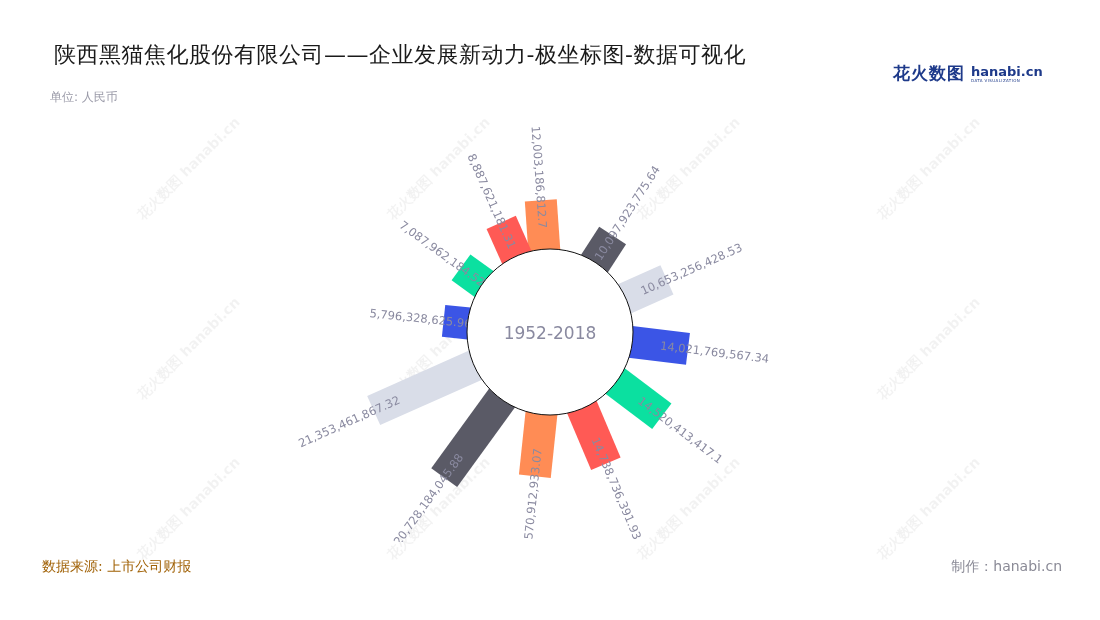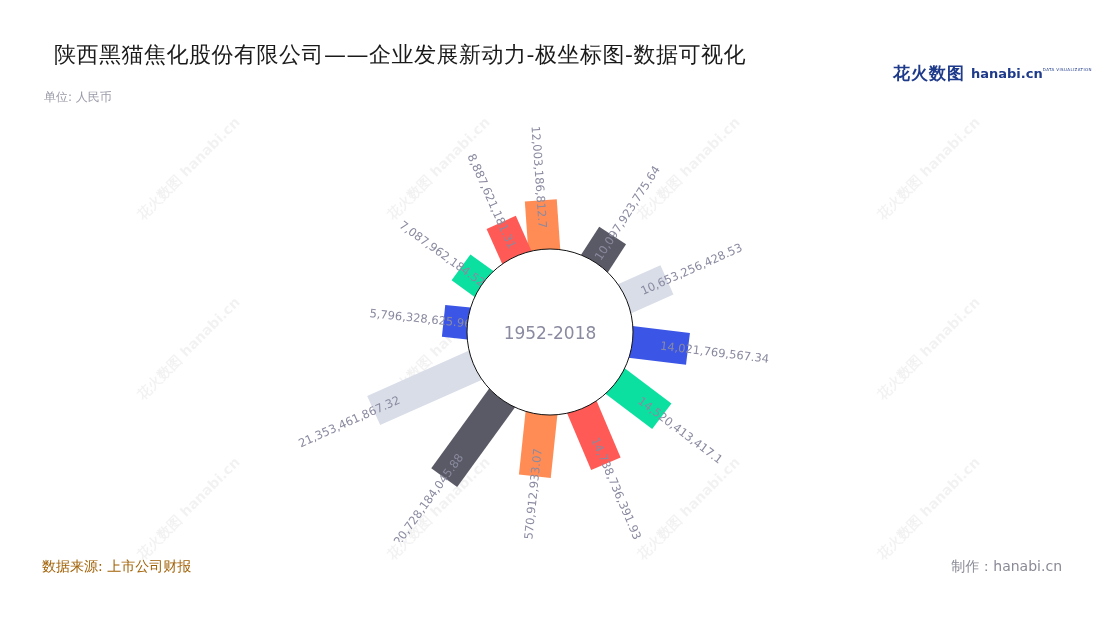--- a/index.html
+++ b/index.html
@@ -5,27 +5,27 @@
   html, body { margin: 0; padding: 0; }
   body {
     width: 1100px; height: 620px; background: #ffffff; position: relative; overflow: hidden;
     font-family: "DejaVu Sans", "Liberation Sans", sans-serif;
   }
   .title {
     position: absolute; left: 42px; top: 40px; font-size: 22px; color: #1a1a1a;
     letter-spacing: 0.5px; white-space: nowrap; margin-left: 12px;
   }
   .unit {
-    position: absolute; left: 44px; top: 88px; width: 72px; font-size: 12px; color: #9a9aa8; line-height: 18px;
+    position: absolute; left: 50px; top: 88px; width: 72px; font-size: 12px; color: #9a9aa8; line-height: 18px;
   }
   .logo {
     position: absolute; left: 893px; top: 62px; display: flex; align-items: center; gap: 6px;
   }
   .logo-cn { font-size: 17px; font-weight: bold; color: #1e3a8a; letter-spacing: 1px; }
-  .logo-en { display: flex; line-height: 1; }
+  .logo-en { display: flex; flex-direction: column; line-height: 1; }
   .logo-en .big { font-size: 13px; font-weight: bold; color: #1e3a8a; }
   .logo-en .small { font-size: 4px; color: #1e3a8a; letter-spacing: 0.4px; margin-top: 1px; }
   .source { position: absolute; left: 42px; top: 558px; font-size: 14px; color: #a16207; }
   .maker { position: absolute; right: 38px; top: 558px; font-size: 14px; color: #8a8a96; }
   .watermark {
     position: absolute; font-size: 14px; color: rgba(0,0,0,0.05); transform: rotate(-45deg);
     white-space: nowrap; font-weight: bold; pointer-events: none;
   }
   svg.chart { position: absolute; left: 0; top: 0; }
 </style>

